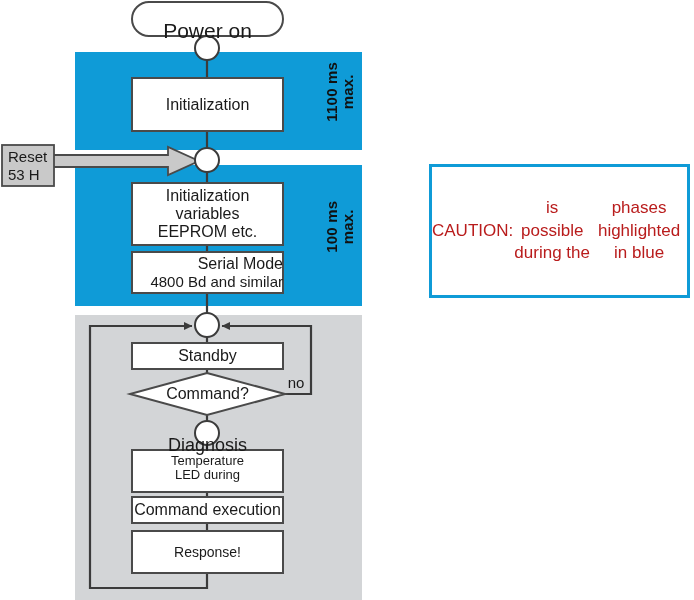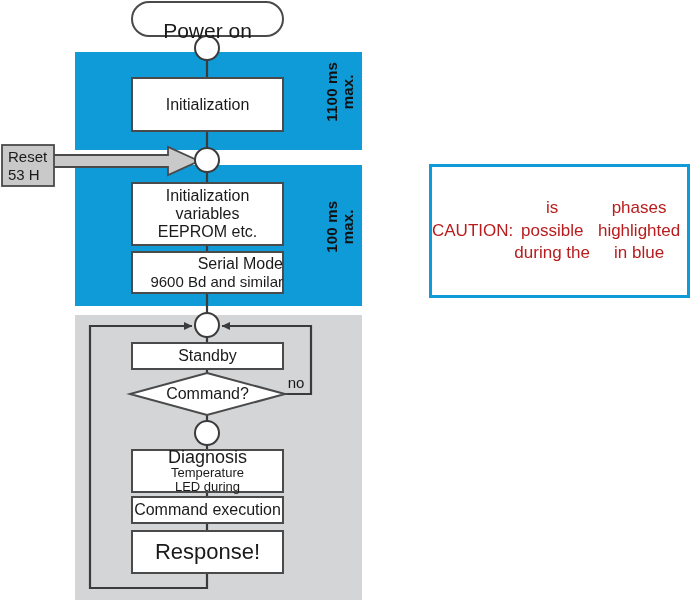--- a/index.html
+++ b/index.html
@@ -31,21 +31,21 @@
             align-items:center;justify-content:center;text-align:center;}
   .t-power{font-size:21px;}
   .t-init{font-size:16px;}
   .t-l1{font-size:16px;}
   .t-l2{font-size:15px;}
   .t-standby{font-size:16px;}
   .t-cmd{font-size:16px;}
   .t-diag-big{font-size:18px;line-height:1.0;}
   .t-diag-sm{font-size:13px;line-height:1.06;}
   .t-cmdex{font-size:16px;}
-  .t-resp{font-size:22px;}
+  .t-resp{font-size:14px;}
   .t-no{font-size:15px;}
   .t-reset{font-size:15px;line-height:1.18;text-align:left;}
 
   
   #caution{
     position:absolute;left:429px;top:164px;width:261px;height:134px;
     border:3px solid #0f9bd7;background:#ffffff;box-sizing:border-box;
     display:flex;flex-direction:row;align-items:center;justify-content:center;
     text-align:center;line-height:1.34;font-size:17px;color:#b91c1c;
   }
@@ -141,36 +141,36 @@
   </div>
 
   <div class="box-text" style="left:132px;top:183px;width:151px;height:62px;">
     <span class="t-l1">Initialization</span>
     <span class="t-l1">variables</span>
     <span class="t-l1">EEPROM etc.</span>
   </div>
 
   <div class="box-text" style="left:132px;top:252px;width:151px;height:41px;align-items:flex-end;">
     <span class="t-l1">Serial Mode</span>
-    <span class="t-l2">9600 Bd and similar</span>
+    <span class="t-l2">4800 Bd and similar</span>
   </div>
 
   <div class="box-text t-cmd" style="left:132px;top:373px;width:151px;height:42px;">
     <span>Command?</span>
   </div>
 
   <div class="box-text t-standby" style="left:132px;top:343px;width:151px;height:26px;">
     <span>Standby</span>
   </div>
 
   <div class="lbl t-no" style="left:281px;top:375px;width:30px;">
     <span>no</span>
   </div>
 
-  <div class="box-text" style="left:132px;top:450px;width:151px;height:42px;">
+  <div class="box-text" style="left:132px;top:438px;width:151px;height:42px;">
     <span class="t-diag-big">Diagnosis</span>
     <span class="t-diag-sm">Temperature</span>
     <span class="t-diag-sm">LED during</span>
   </div>
 
   <div class="box-text t-cmdex" style="left:132px;top:497px;width:151px;height:26px;">
     <span>Command execution</span>
   </div>
 
   <div class="box-text t-resp" style="left:132px;top:531px;width:151px;height:42px;">

